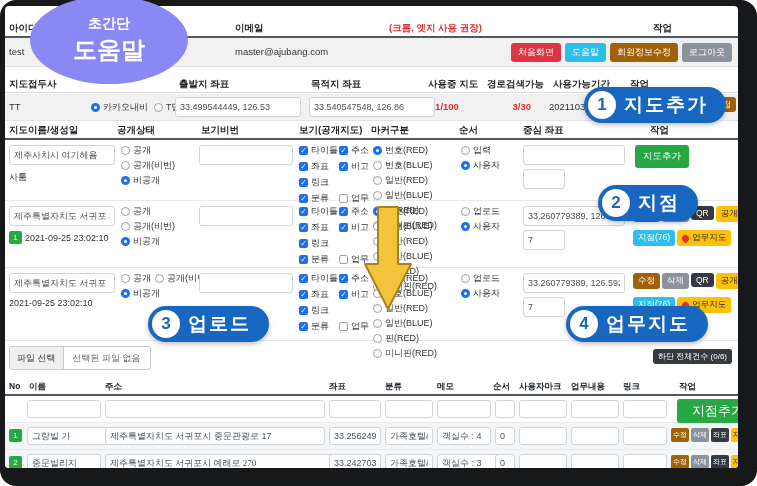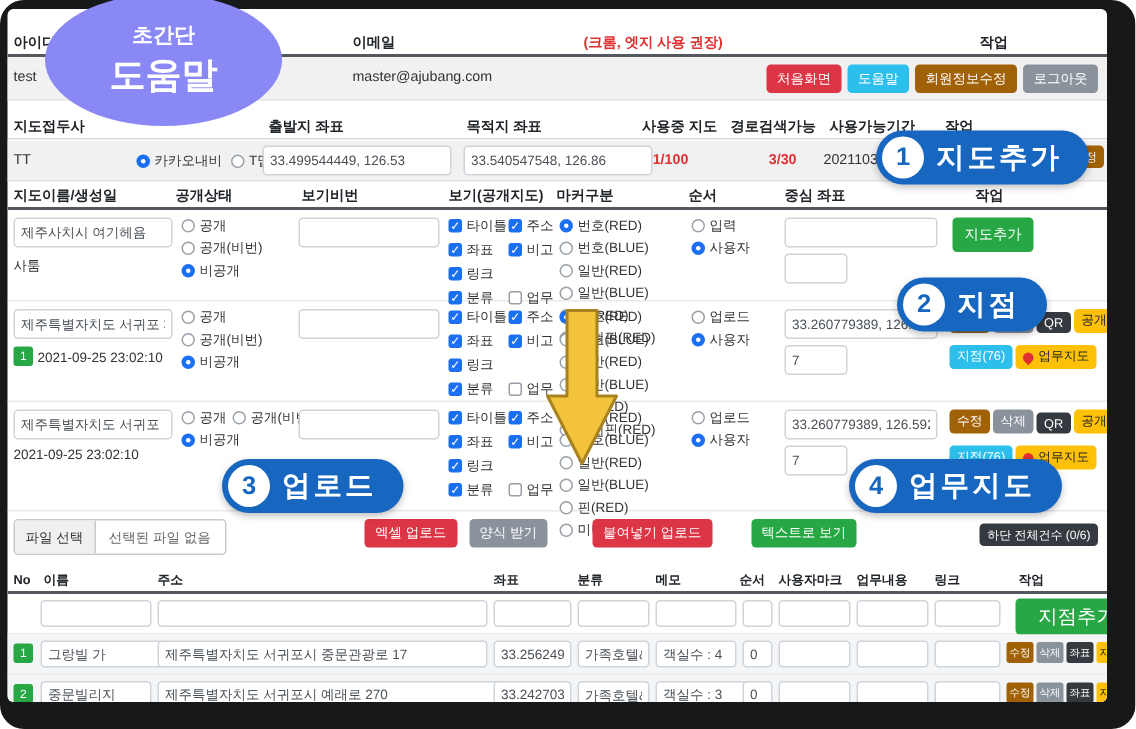--- a/index.html
+++ b/index.html
@@ -18,21 +18,21 @@
        padding:0 4px;color:#495057;background:#fff;font-family:inherit;box-sizing:border-box}
   .mini{border:none;border-radius:3px;font-size:8.5px;padding:2px 5px;font-family:inherit;
         white-space:nowrap;display:inline-flex;align-items:center;cursor:default}
   .mini2{font-size:9px;padding:3px 7px}
   .lg{font-size:9.5px;padding:5px 8px}
   .tiny .mini{font-size:7px;padding:2px 2px;border-radius:2px}
   .b-red{background:#dc3545;color:#fff}.b-cyan{background:#2dbfec;color:#fff}
   .b-blue{background:#a16207;color:#fff}.b-gray{background:#8a939b;color:#fff}
   .b-dark{background:#343a40;color:#fff}.b-green{background:#28a745;color:#fff}
   .b-yellow{background:#ffc107;color:#212529}
-  .btnline{position:absolute;display:flex;gap:2px;align-items:flex-end}
+  .btnline{position:absolute;display:flex;gap:2px;align-items:flex-start}
   .mrow{position:relative;border-bottom:1px solid #e9e9e9}
   .subline{position:absolute;font-size:9px;color:#333;display:flex;align-items:center;gap:3px;white-space:nowrap}
   .gbadge{display:inline-flex;align-items:center;justify-content:center;min-width:11px;height:13px;
           background:#28a745;color:#fff;font-size:8px;border-radius:2px;padding:0 1px}
   .opts{position:absolute}
   .opt{display:flex;align-items:center;margin-bottom:2px}
   .rd,.cb{width:9px;height:9px;margin-right:3px;flex:none;box-sizing:border-box;position:relative}
   .rd{border-radius:50%}
   .rd.off{border:1px solid #98a0a8;background:#fff}
   .rd.on{background:#1a6ff2}
@@ -447,34 +447,20 @@
             </div>
       </div>
     </div>
   </div>
 
   <div class="sec" style="top:332px;height:40px">
     <div class="filegrp" style="left:4px;top:8px">
       <span class="filebtn">파일 선택</span>
       <span class="filetxt">선택된 파일 없음</span>
     </div>
-    <div class="upl" style="left:238px;top:8px">
-          <button class="mini b-red mini2">
-            <span>엑셀 업로드</span>
-          </button>
-          <button class="mini b-gray mini2">
-            <span>양식 받기</span>
-          </button>
-          <button class="mini b-red mini2">
-            <span>붙여넣기 업로드</span>
-          </button>
-          <button class="mini b-green mini2">
-            <span>텍스트로 보기</span>
-          </button>
-        </div>
     <button class="mini b-dark" style="position:absolute;right:6px;top:11px;font-size:8px">하단 전체건수 (0/6)</button>
   </div>
 
   <div class="sec" style="top:372px;height:90px">
     <span class="hlbl" style="left:4px;top:3px;font-size:8.5px">No</span>
     <span class="hlbl" style="left:24px;top:3px;font-size:8.5px">이름</span>
     <span class="hlbl" style="left:100px;top:3px;font-size:8.5px">주소</span>
     <span class="hlbl" style="left:324px;top:3px;font-size:8.5px">좌표</span>
     <span class="hlbl" style="left:380px;top:3px;font-size:8.5px">분류</span>
     <span class="hlbl" style="left:432px;top:3px;font-size:8.5px">메모</span>
@@ -523,21 +509,21 @@
               </button>
               <button class="mini b-yellow">
                 <span>지도</span>
               </button>
             </div>
       </div>
 
       <div class="prow data">
         <span class="gbadge" style="position:absolute;left:4px;top:6px">2</span>
         <input class="inp" style="left: 22px; width: 74px;" value="중문빌리지">
-        <input class="inp" style="left: 100px; width: 255px;" value="제주특별자치도 서귀포시 예래로 270">
+        <input class="inp" style="left: 100px; width: 255px; font-family: Liberation Serif, serif;" value="제주특별자치도 서귀포시 예래로 270">
         <input class="inp" style="left: 324px; width: 52px;" value="33.242703">
         <input class="inp" style="left: 380px; width: 48px;" value="가족호텔&amp;">
         <input class="inp" style="left: 432px; width: 68px;" value="객실수 : 3">
         <input class="inp" style="left: 490px; width: 20px;" value="0">
         <input class="inp" style="left: 514px; width: 48px;" value="">
         <input class="inp" style="left: 566px; width: 48px;" value="">
         <input class="inp" style="left: 618px; width: 44px;" value="">
         <div class="btnline tiny" style="left:666px;top:5px">
               <button class="mini b-blue">
                 <span>수정</span>

